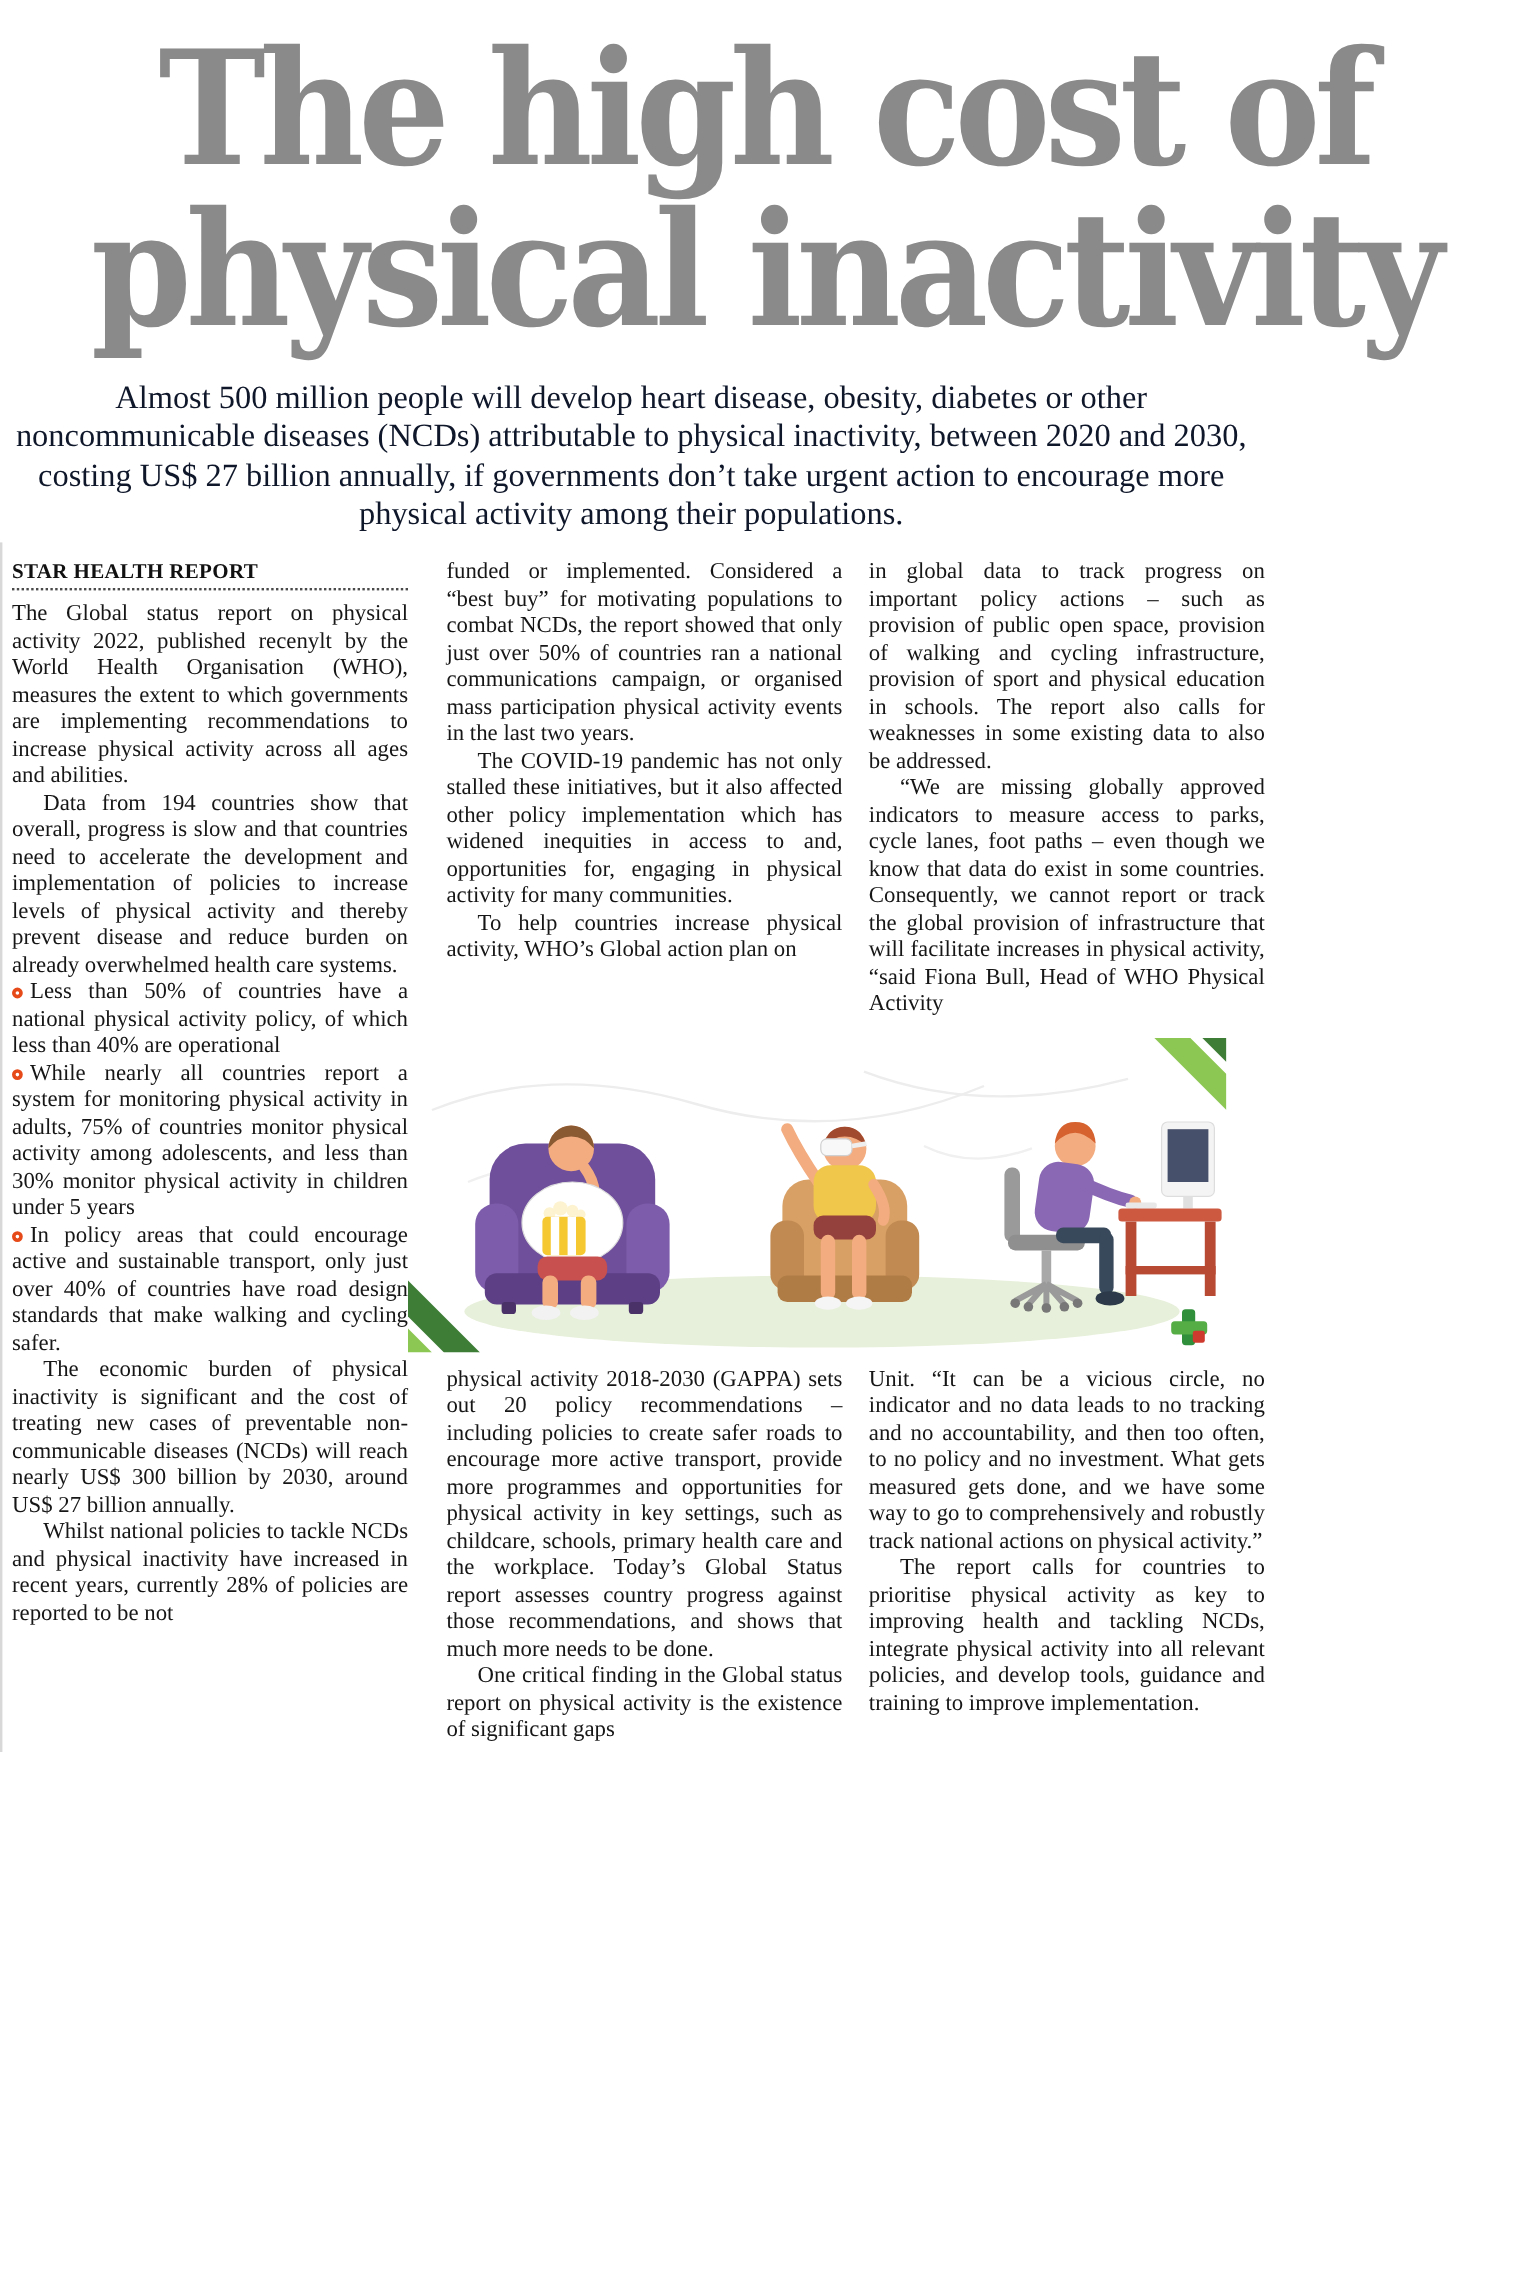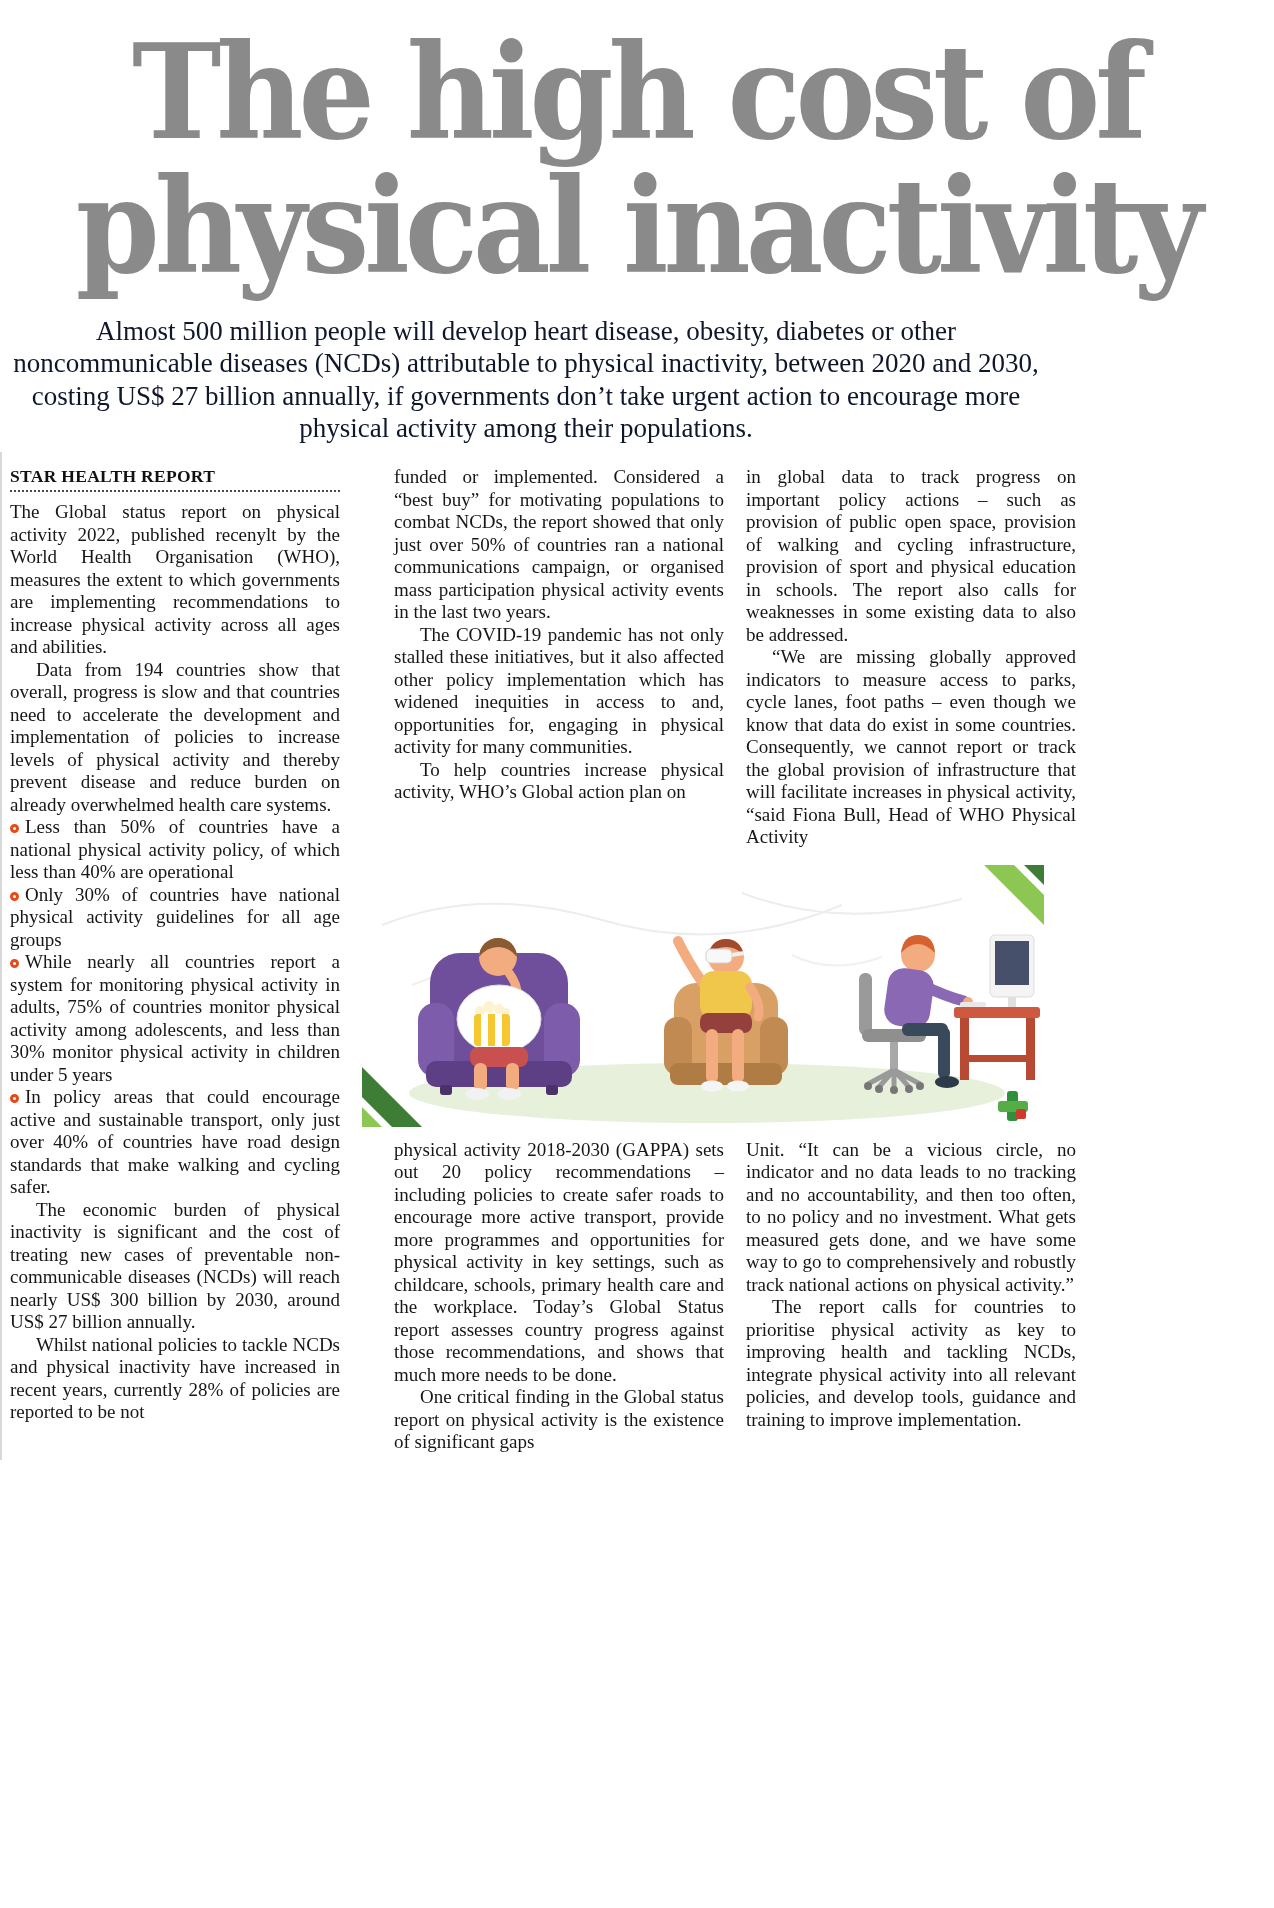--- a/index.html
+++ b/index.html
@@ -25,21 +25,21 @@
 
   .standfirst {
     margin:48px 0 0 6px;
     width:1040px;
     text-align:center;
     font-size:27px;
     line-height:1.2;
     color:#0f172a;
   }
 
-  .columns { display:flex; gap:22px; padding-left:10px; margin-top:22px; }
+  .columns { display:flex; padding-left:10px; margin-top:22px; }
   .col-1 { width:330px; flex:none; }
   .col23 { width:682px; flex:none; }
   .row { display:flex; gap:22px;margin-left:32px; }
   .row .col { width:330px; flex:none; }
 
   .byline { font-size:17.5px; font-weight:700; letter-spacing:0.3px; color:#111; }
   .byline-rule { border-bottom:2.5px dotted #4a4a4a; margin:3px 0 9px 0; height:2px; }
 
   p { font-size:19px; line-height:22.5px; text-align:justify; }
   p.ind { text-indent:26px; }
@@ -69,21 +69,20 @@
   <p class="standfirst">Almost 500 million people will develop heart disease, obesity, diabetes or other noncommunicable diseases (NCDs) attributable to physical inactivity, between 2020 and 2030, costing US$ 27 billion annually, if governments don’t take urgent action to encourage more physical activity among their populations.</p>
 
   <div class="columns">
 
     <div class="col-1">
       <div class="byline">STAR HEALTH REPORT</div>
       <div class="byline-rule"></div>
       <p>The Global status report on physical activity 2022, published recenylt by the World Health Organisation (WHO), measures the extent to which governments are implementing recommendations to increase physical activity across all ages and abilities.</p>
       <p class="ind">Data from 194 countries show that overall, progress is slow and that countries need to accelerate the development and implementation of policies to increase levels of physical activity and thereby prevent disease and reduce burden on already overwhelmed health care systems.</p>
       <p class="bullet"><span class="ring"></span><span>Less than 50% of countries have a national physical activity policy, of which less than 40% are operational</span></p>
-      <p class="bullet"><span class="ring"></span><span>Only 30% of countries have national physical activity guidelines for all age groups</span></p>
       <p class="bullet"><span class="ring"></span><span>While nearly all countries report a system for monitoring physical activity in adults, 75% of countries monitor physical activity among adolescents, and less than 30% monitor physical activity in children under 5 years</span></p>
       <p class="bullet"><span class="ring"></span><span>In policy areas that could encourage active and sustainable transport, only just over 40% of countries have road design standards that make walking and cycling safer.</span></p>
       <p class="ind">The economic burden of physical inactivity is significant and the cost of treating new cases of preventable non-communicable diseases (NCDs) will reach nearly US$ 300 billion by 2030, around US$ 27 billion annually.</p>
       <p class="ind">Whilst national policies to tackle NCDs and physical inactivity have increased in recent years, currently 28% of policies are reported to be not</p>
     </div>
 
     <div class="col23">
       <div class="row">
         <div class="col">
           <p>funded or implemented. Considered a “best buy” for motivating populations to combat NCDs, the report showed that only just over 50% of countries ran a national communications campaign, or organised mass participation physical activity events in the last two years.</p>

